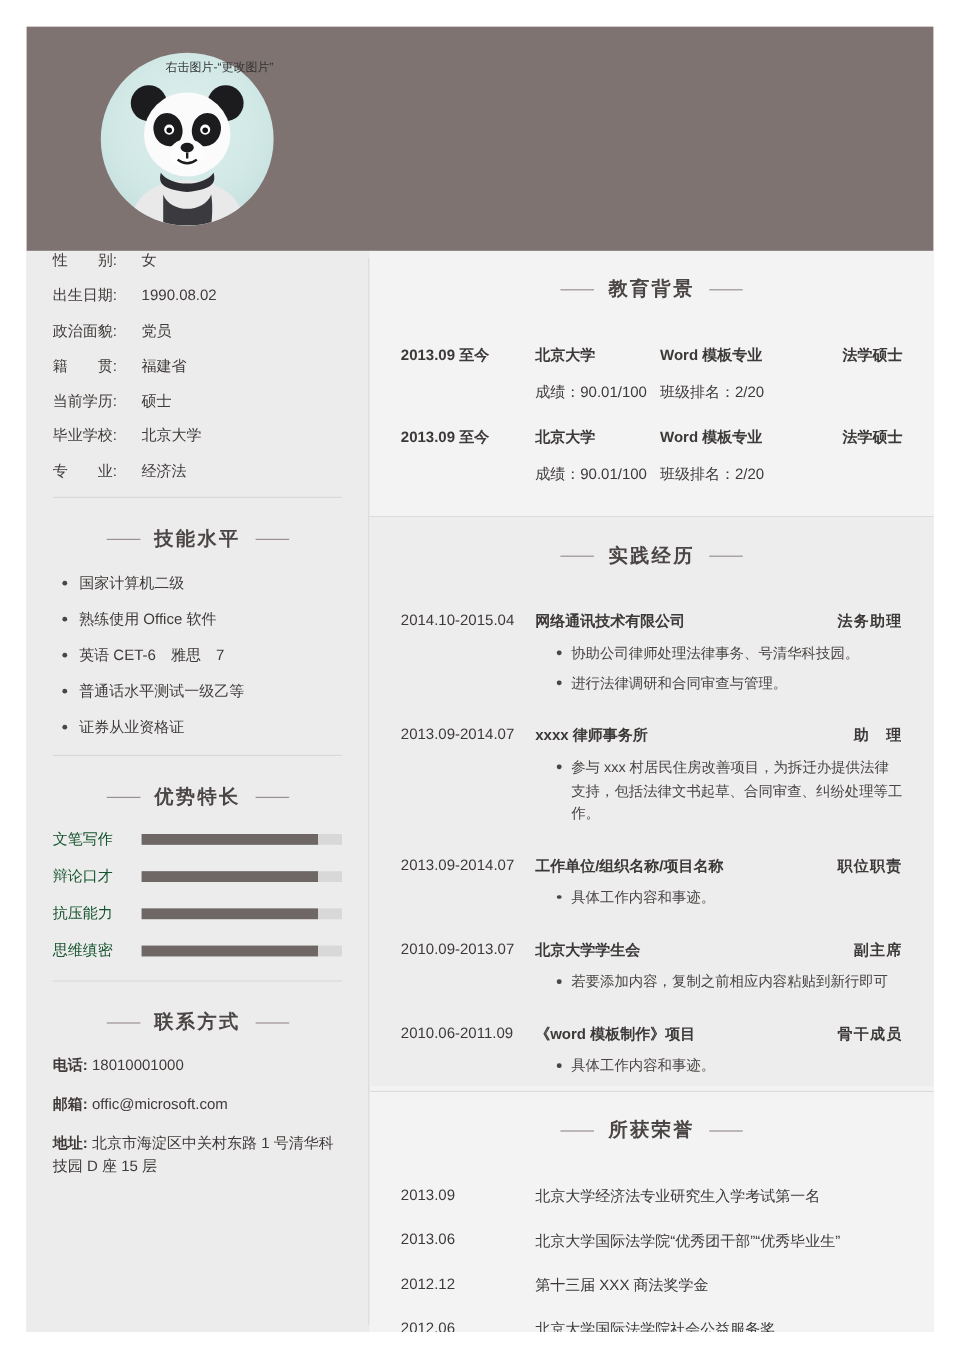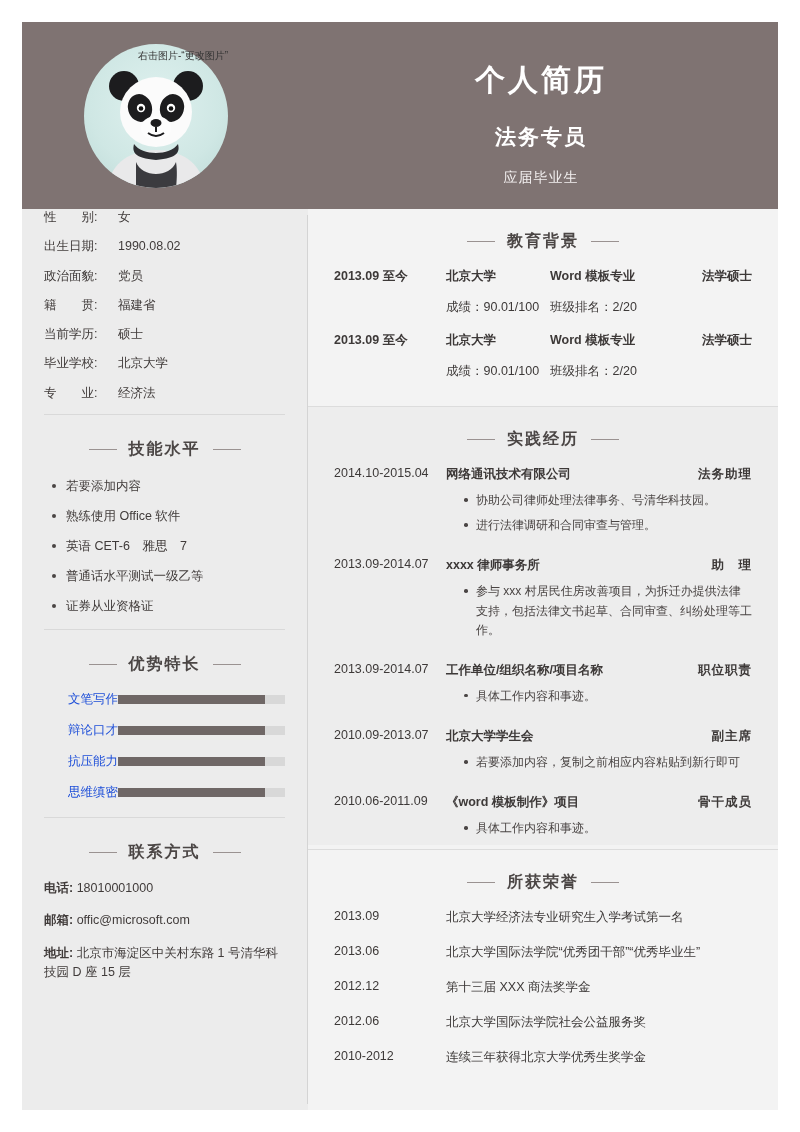--- a/index.html
+++ b/index.html
@@ -115,41 +115,41 @@
   }
   .bullets li::before {
     content: "";
     position: absolute; left: 2px; top: 6px;
     width: 4px; height: 4px; border-radius: 50%;
     background: #4b4645;
   }
 
   
   .bar-row { display: flex; align-items: center; margin-bottom: 14px; }
-  .bar-label { width: 74px; font-size: 12.5px; color: #1d4ed8; text-align: right; }
+  .bar-label { width: 74px; font-size: 12.5px; color: #14532d; }
   .bar-track {
     flex: 1; height: 9px; background: #d8d8d8; position: relative;
   }
   .bar-fill { position: absolute; left: 0; top: 0; height: 9px; background: #6f6766; }
 
   
   .contact-row {
     font-size: 12.5px; color: #403b3a;
     margin-bottom: 13px; line-height: 1.55;
   }
   .contact-row b { font-weight: bold; }
 
   
   .panel { padding: 0 26px; }
   .panel .sec-h { padding: 22px 0 16px; }
   .panel-sep { height: 1px; background: #dcdcdc; }
   .bg-a { background: #f3f3f3; }
   .bg-b { background: #ededed; }
 
-  .edu-row, .exp-row, .honor-row { display: flex; font-size: 12.5px; color: #3d3938; }
+  .edu-row, .exp-row, .honor-row { display: flex; font-size: 12.5px; color: #3d3938; margin-top: 20px; }
   .date-col { width: 112px; flex: none; color: #3d3938; }
   .edu-main { flex: 1; display: flex; }
   .edu-c1 { flex: 1; }
   .edu-c2 { width: 130px; }
   .edu-c3 { width: 72px; text-align: right; }
 
   .edu-line { margin-bottom: 14px; }
   .edu-line.b { font-weight: bold; }
   .sub-line { display: flex; font-size: 12.5px; color: #3d3938; margin-bottom: 16px; }
   .sub-c1 { flex: 1; }
@@ -207,25 +207,20 @@
             <ellipse cx="72" cy="84" rx="15" ry="12" fill="#fdfdfd"></ellipse>
             <ellipse cx="72" cy="79" rx="5.5" ry="4" fill="#1c1c1e"></ellipse>
             <path d="M72 83 L72 88" stroke="#1c1c1e" stroke-width="2" fill="none"></path>
             <path d="M64 89 Q72 95 80 89" stroke="#1c1c1e" stroke-width="2" fill="none"></path>
 
             <path d="M50 100 C58 112 86 112 94 100 C96 108 94 114 72 116 C50 114 48 108 50 100 Z" fill="#2e2e32"></path>
           </svg>
         </div>
         <div class="photo-hint">右击图片-“更改图片”</div>
       </div>
-      <div class="header-text">
-        <div class="h-title">个人简历</div>
-        <div class="h-sub">法务专员</div>
-        <div class="h-sub2">应届毕业生</div>
-      </div>
     </div>
 
     <div class="body">
 
       <div class="left">
 
 
         <div>
           <div class="info-row">
             <span class="info-label">性　　别:</span>
@@ -259,21 +254,21 @@
 
         <div class="hr-light"></div>
 
         <div class="sec-h">
           <span class="rule"></span>
           <span>技能水平</span>
           <span class="rule"></span>
         </div>
 
         <ul class="bullets">
-          <li>若要添加内容</li>
+          <li>国家计算机二级</li>
           <li>熟练使用 Office 软件</li>
           <li>英语 CET-6　雅思　7</li>
           <li>普通话水平测试一级乙等</li>
           <li>证券从业资格证</li>
         </ul>
 
         <div class="hr-light" style="margin-top:14px"></div>
 
         <div class="sec-h">
           <span class="rule"></span>

